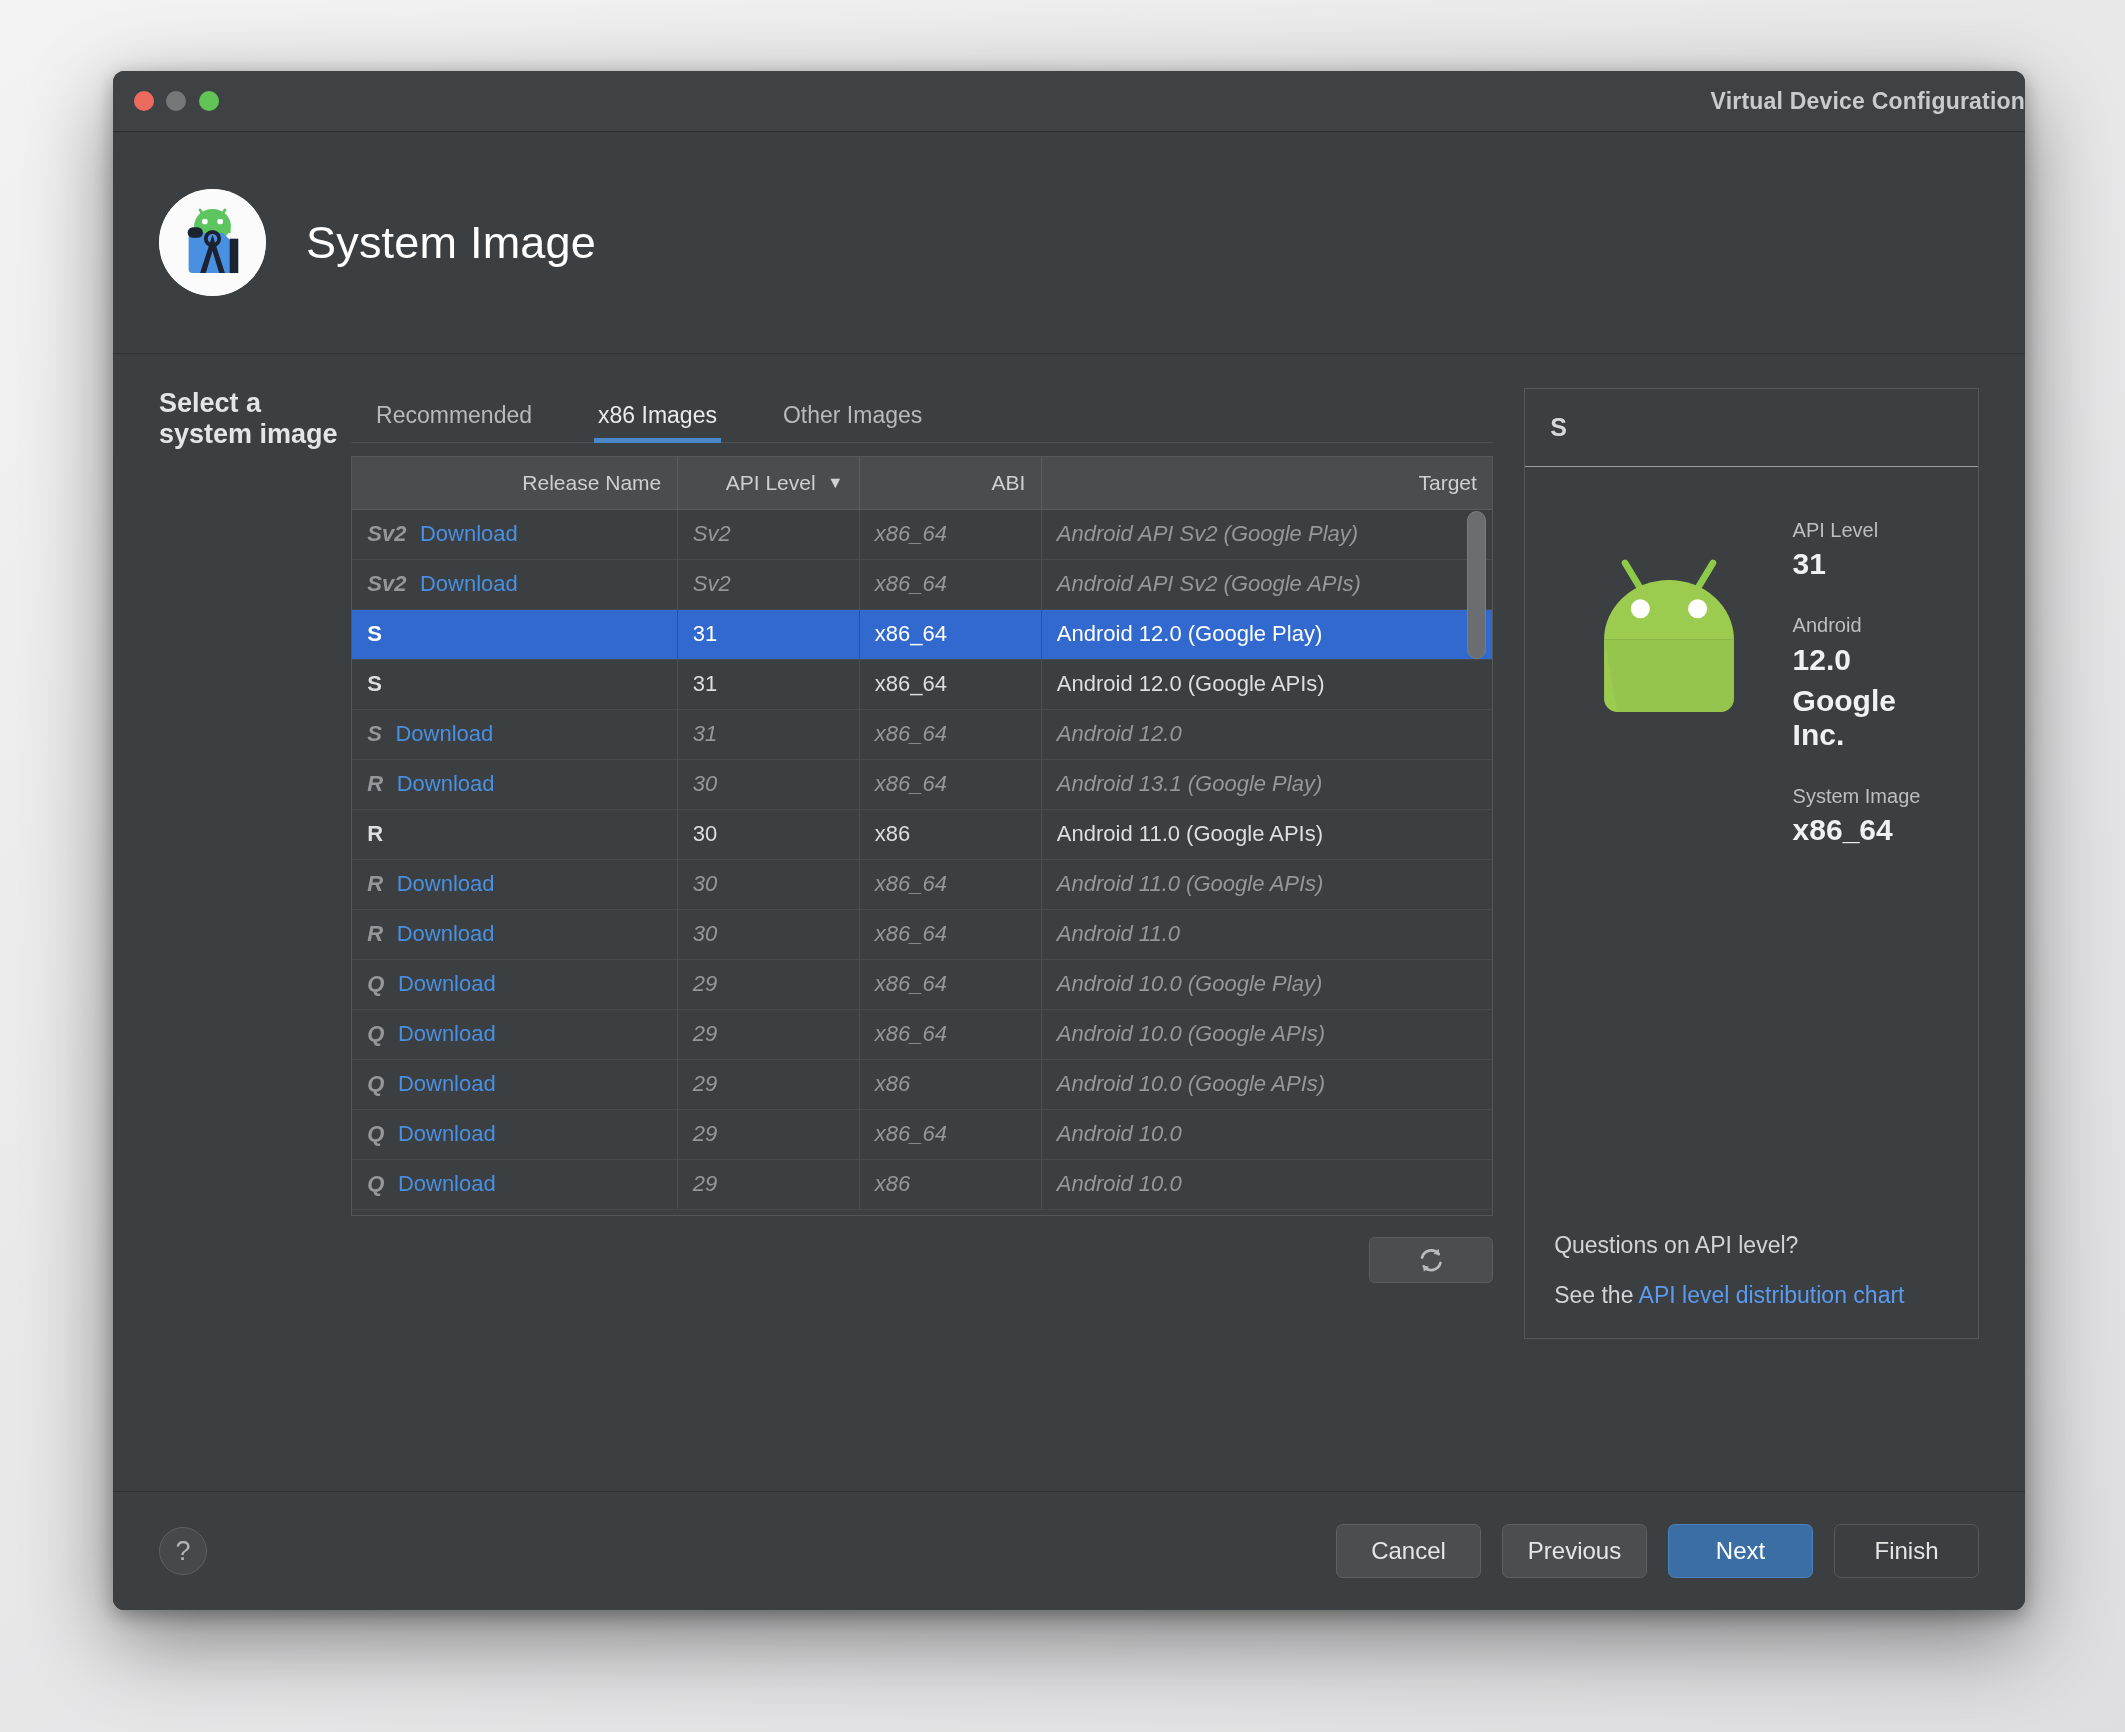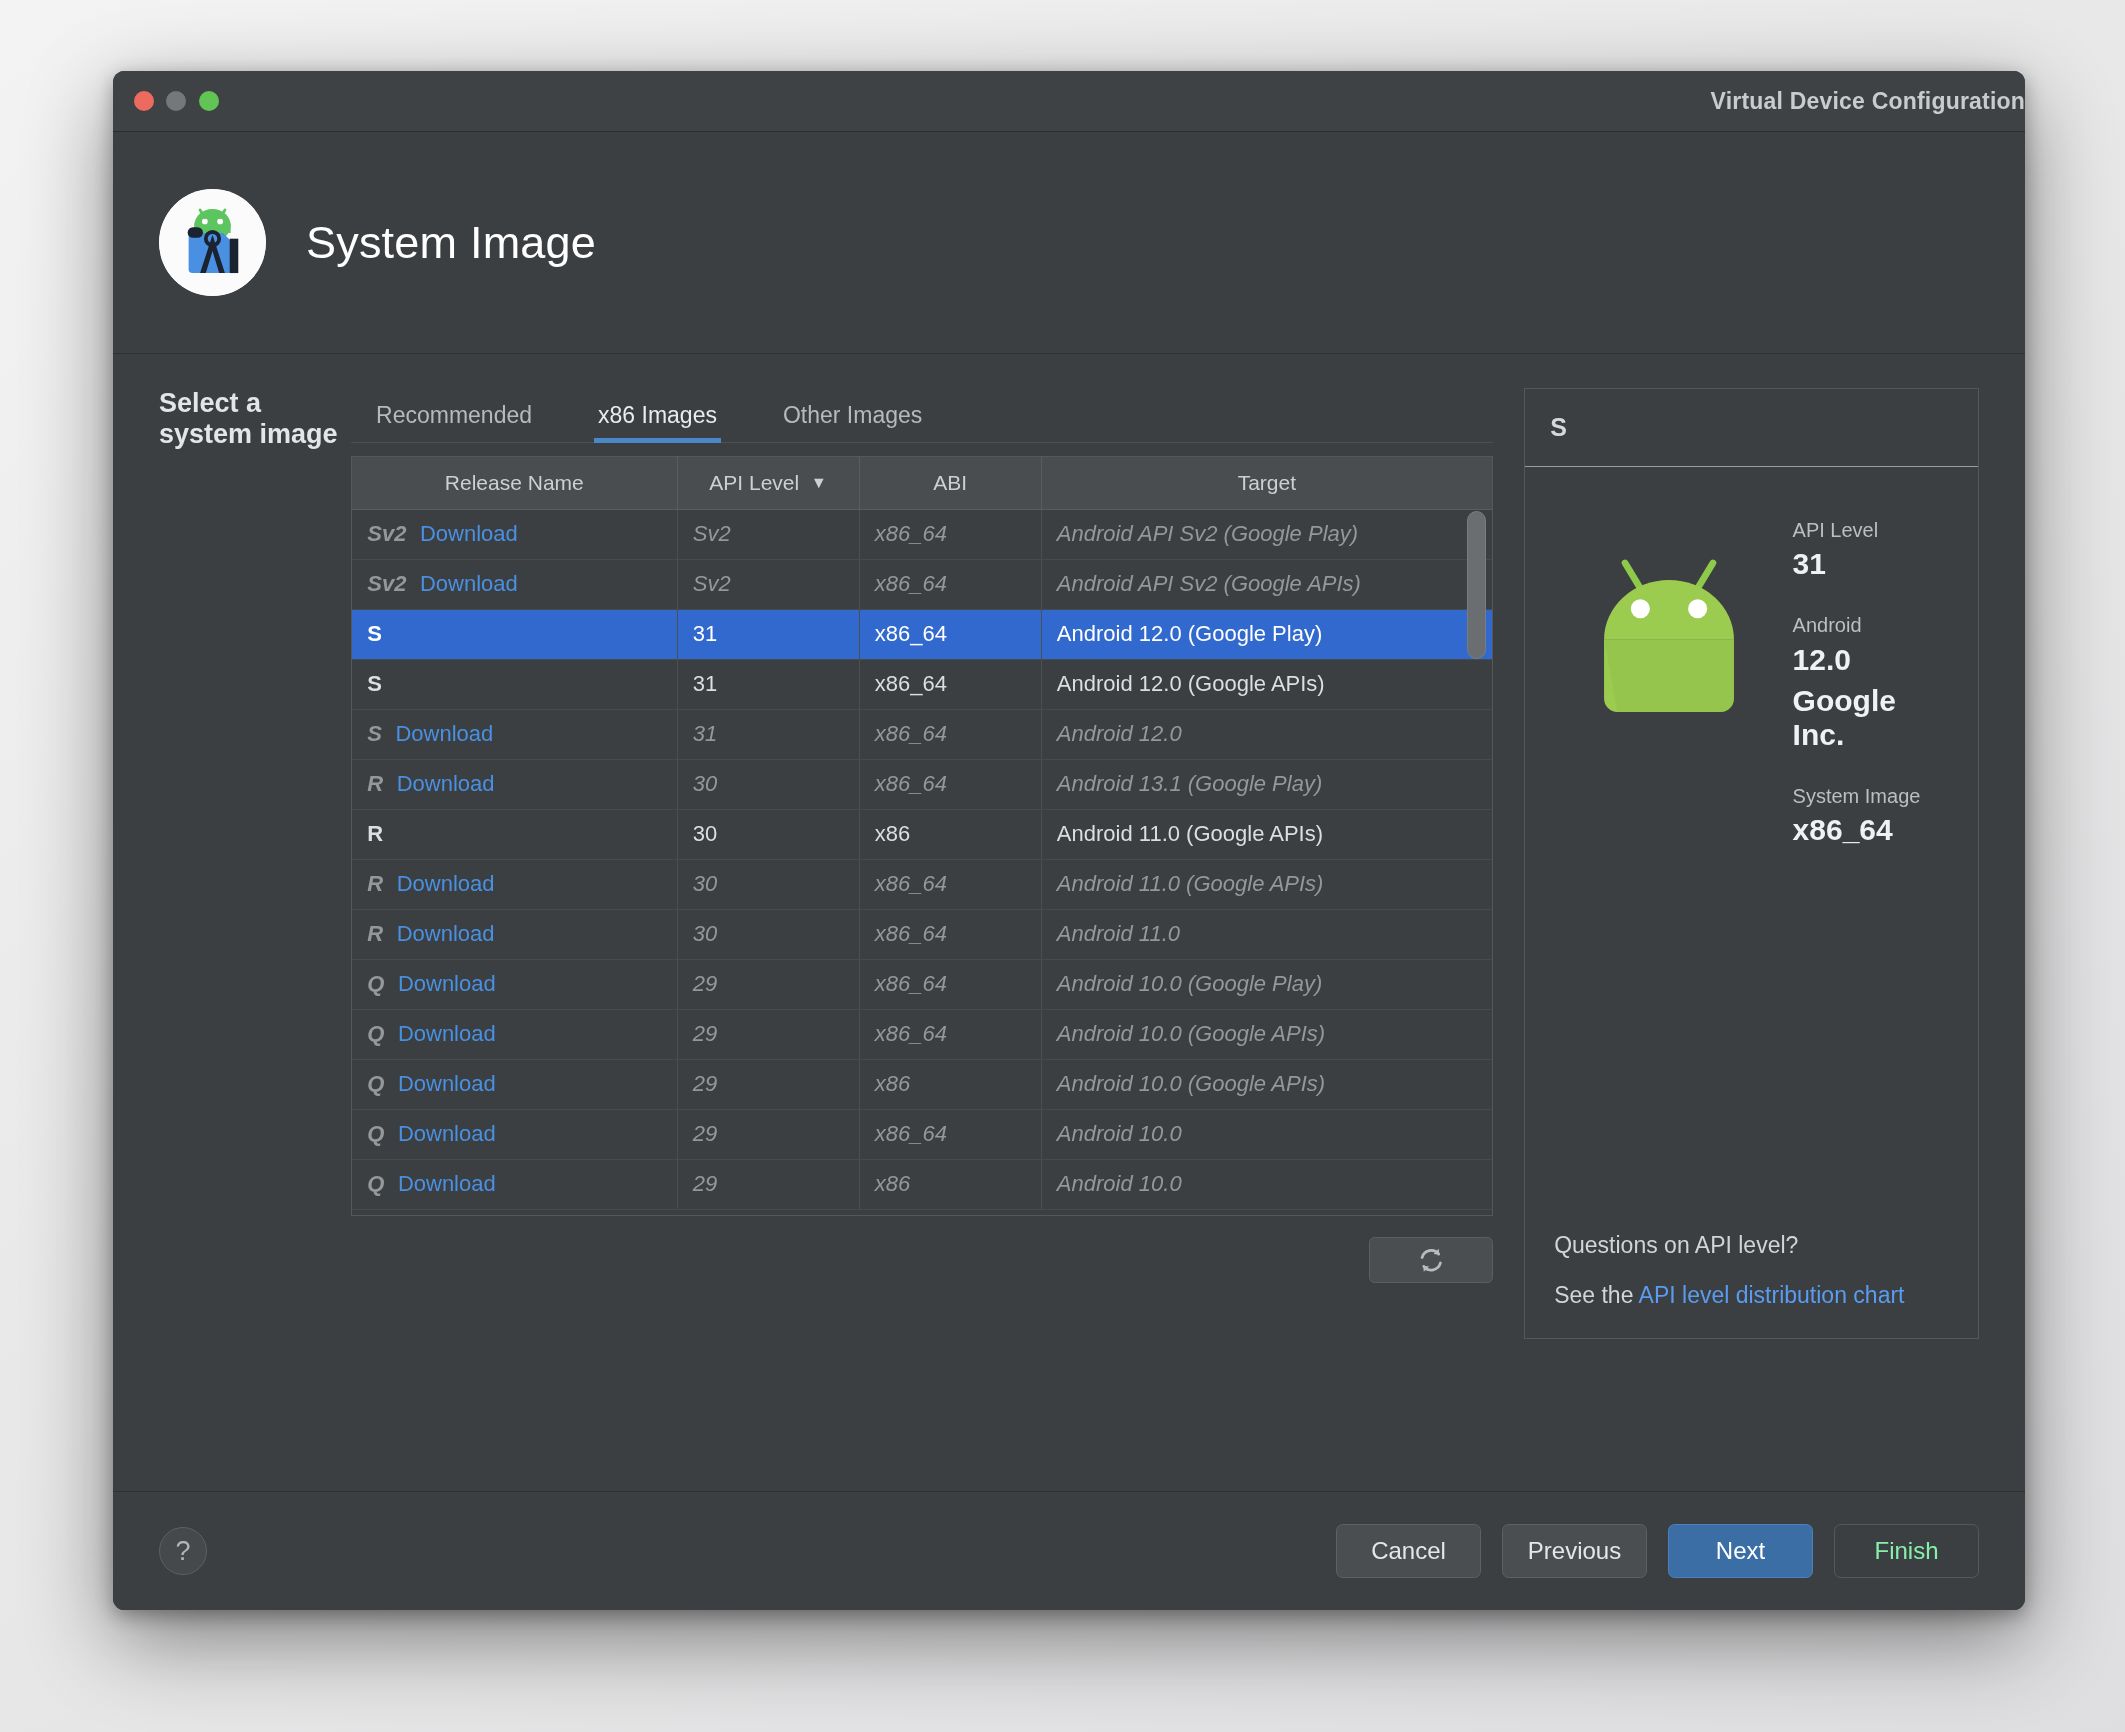--- a/index.html
+++ b/index.html
@@ -151,21 +151,21 @@
     position: relative;
     height: 760px;
     overflow: hidden;
   }
   table { border-collapse: collapse; width: 100%; table-layout: fixed; }
   thead th {
     background: #4a4d4f;
     color: #cdd0d1;
     font-size: 21px;
     font-weight: normal;
-    text-align: center;
+    text-align: right;
     padding: 13.4px 15.3px;
     height: 52px;
     border-right: 1px solid #5a5d5f;
     border-bottom: 1px solid #5a5d5f;
     position: relative;
   }
   thead th:last-child { border-right: none; }
   .sort-caret {
     display: inline-block;
     margin-left: 11.5px;
@@ -297,21 +297,21 @@
     border-radius: 6.7px;
     background: #4b4e50;
     border: 1px solid #5e6163;
     color: #e4e6e7;
     font-size: 24px;
     display: flex; align-items: center; justify-content: center;
     padding: 0 21px;
     cursor: default;
   }
   .btn.primary { background: #3a6ea5; border-color: #4b82bd; color: #ffffff; }
-  .btn.disabled { color: #86efac; border-color: #565959; background: #43464800; }
+  .btn.disabled { color: #e5e5e5; border-color: #565959; background: #43464800; }
 </style>
 </head>
 <body>
 
 <div class="desktop"></div>
 
 <div class="window">
 
   <div class="titlebar">
     <div class="traffic">

